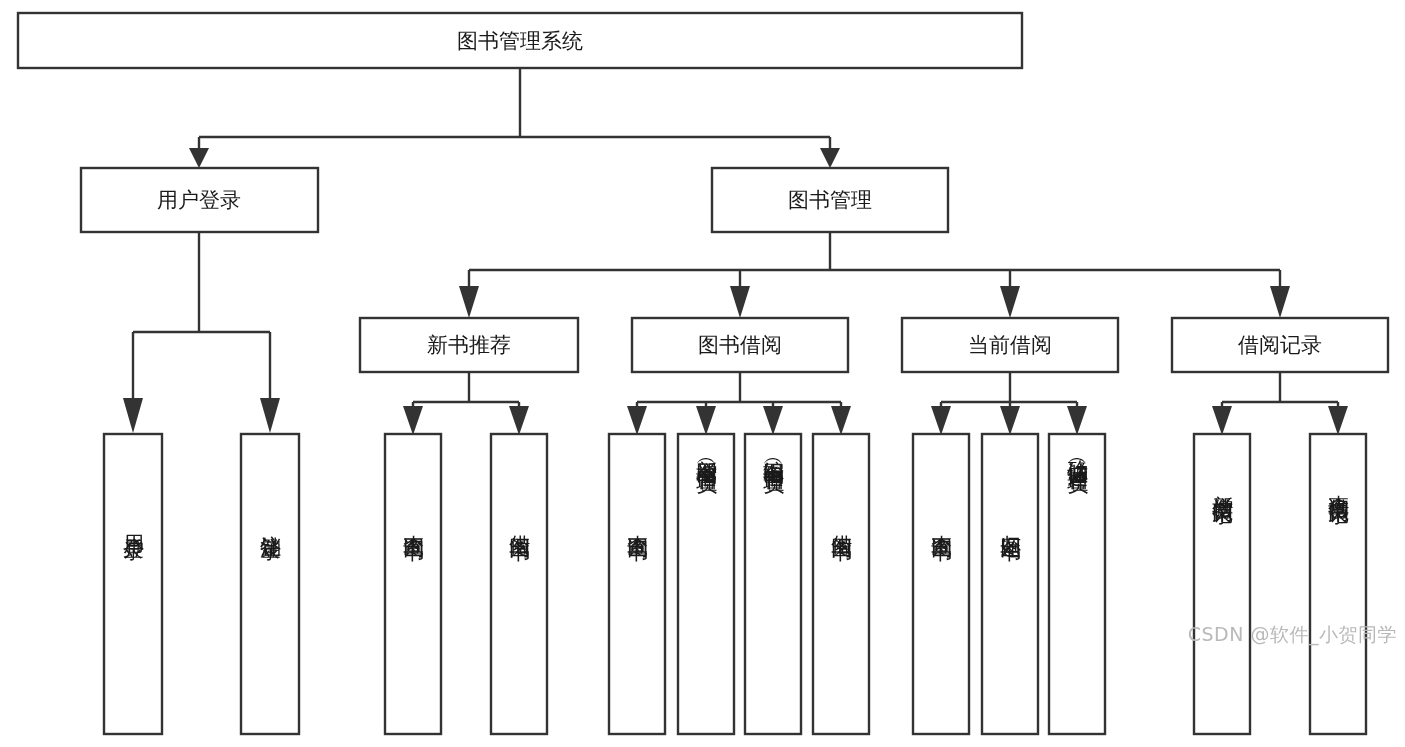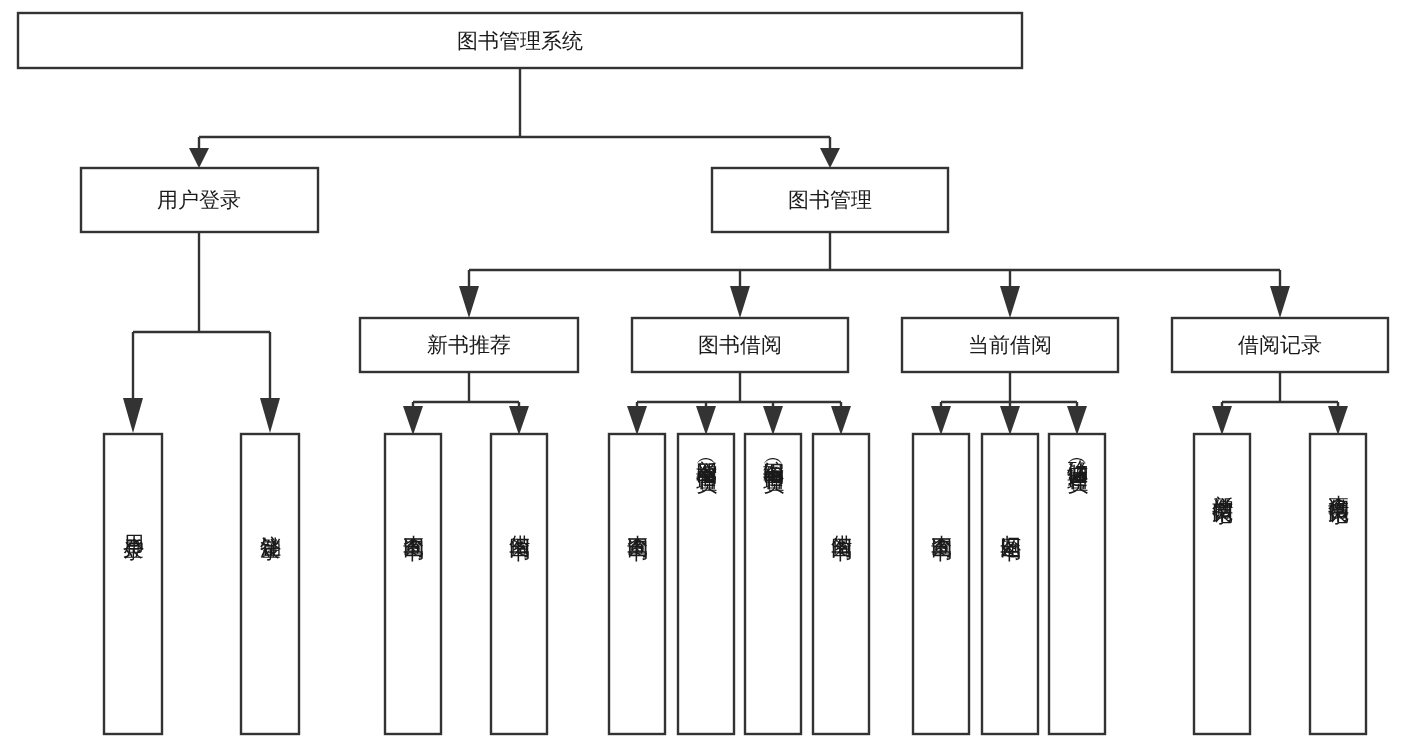--- a/index.html
+++ b/index.html
@@ -206,14 +206,15 @@
   <div class="vlabel" style="left:773px; top:443px;">编辑图书（管理员）</div>
   <div class="vlabel" style="left:841px; top:518px;">借阅图书</div>
 
   <div class="vlabel" style="left:941px; top:518px;">查询图书</div>
   <div class="vlabel" style="left:1010px; top:518px;">归还图书</div>
   <div class="vlabel" style="left:1077px; top:443px;">确认归还（管理员）</div>
 
   <div class="vlabel" style="left:1222px; top:478px;">新增借阅记录</div>
   <div class="vlabel" style="left:1338px; top:478px;">查询借阅记录</div>
 
+  <div id="watermark">CSDN @软件_小贺同学</div>
 
 </div>
 
 </body></html>

